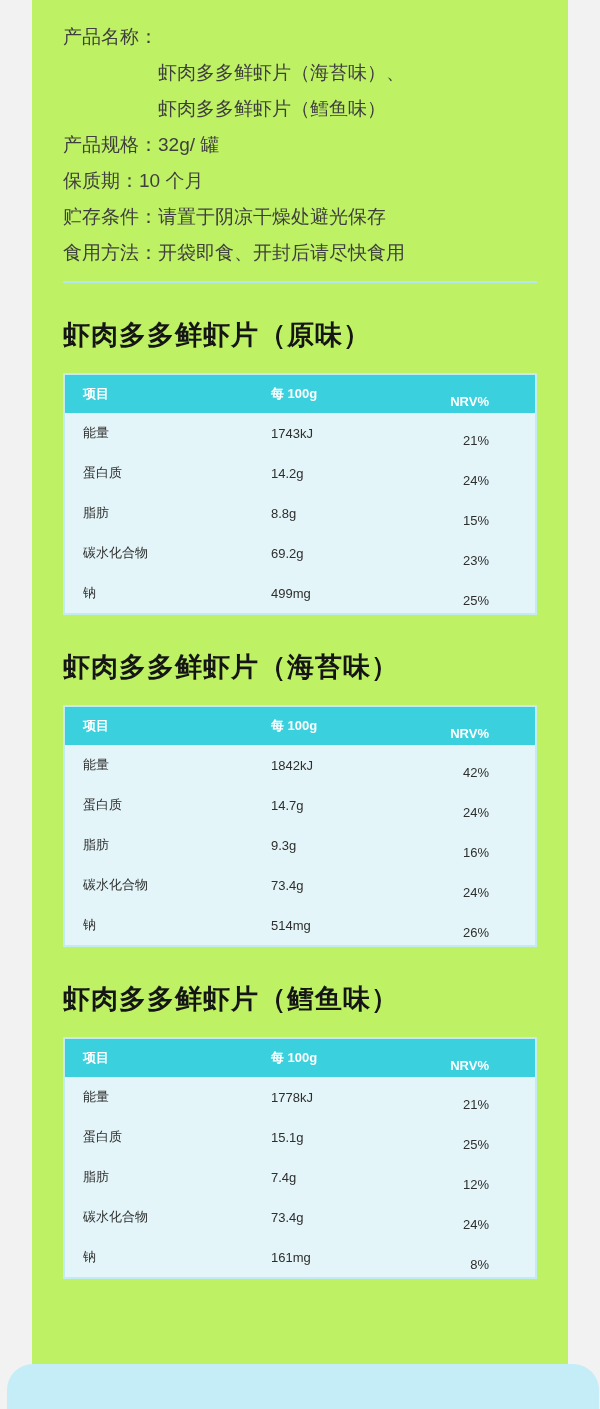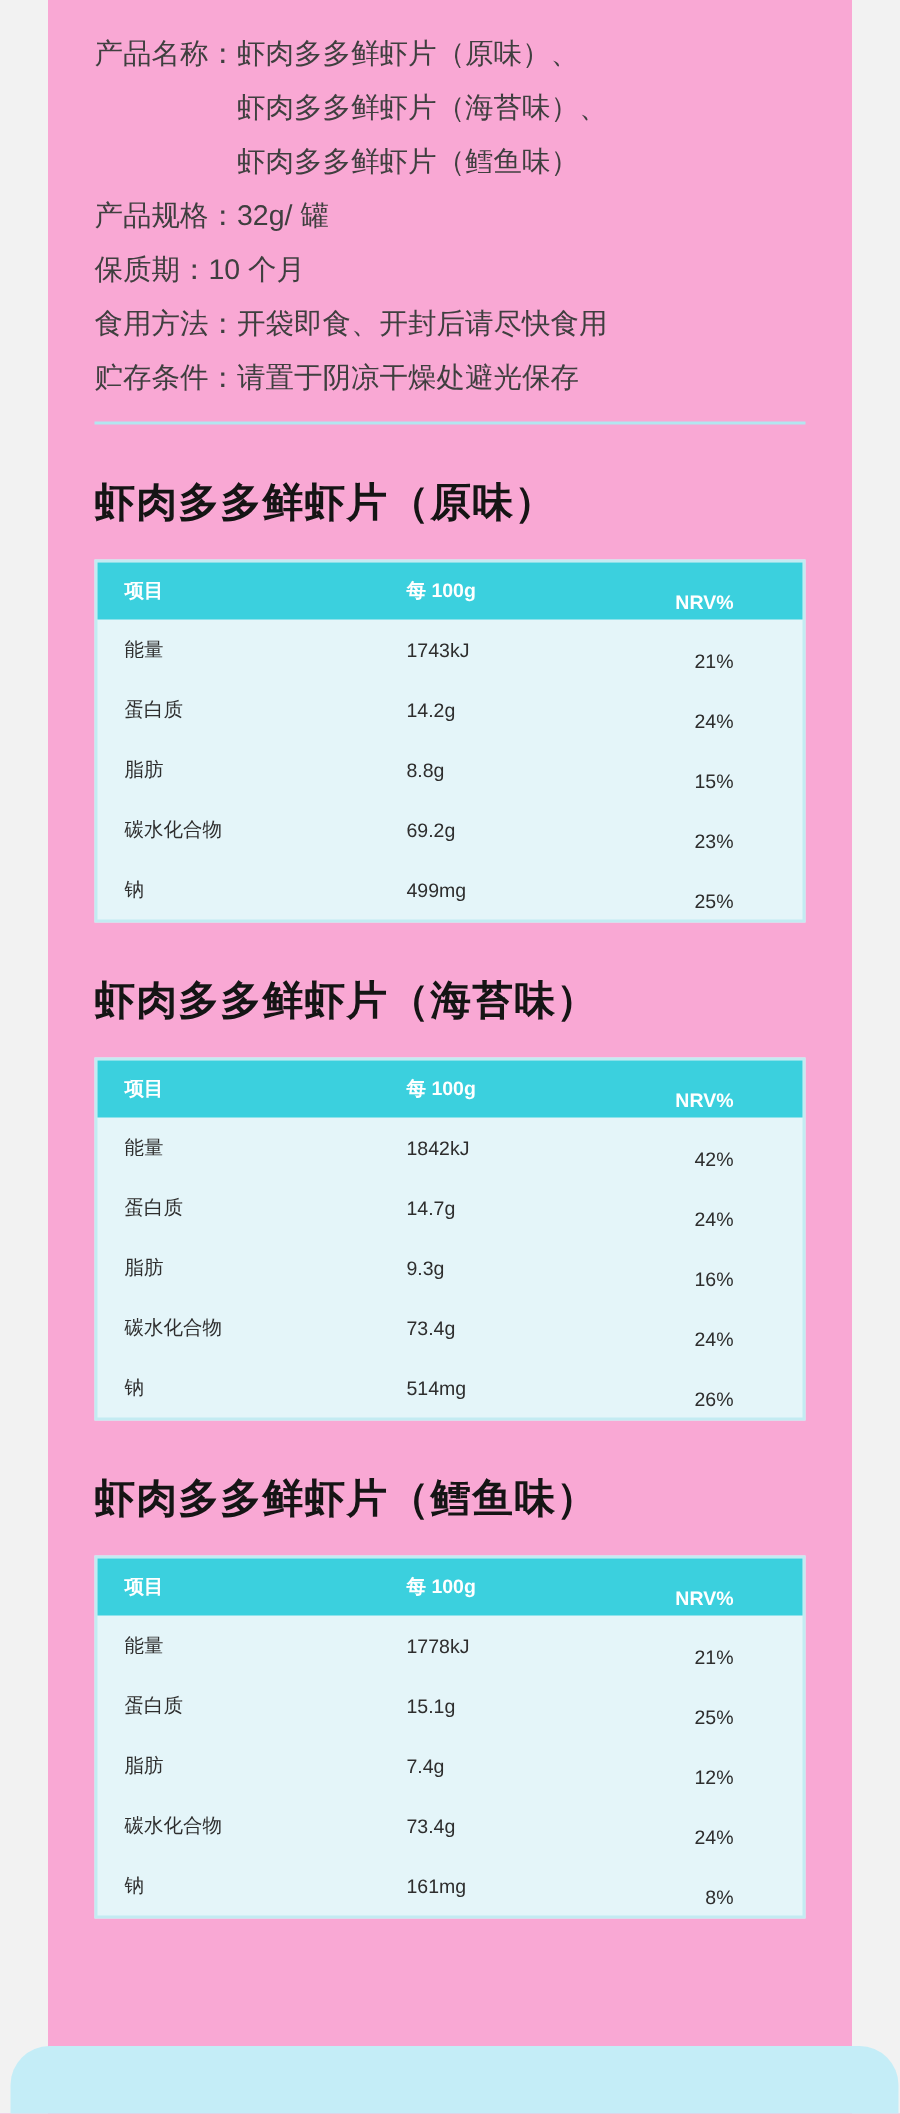--- a/index.html
+++ b/index.html
@@ -8,21 +8,21 @@
     height: 1409px;
     background: #f2f2f2;
     position: relative;
     overflow: hidden;
     font-family: "Liberation Sans", "DejaVu Sans", sans-serif;
   }
   .card {
     position: absolute;
     left: 32px; top: 0;
     width: 536px; height: 1409px;
-    background: #f9a8d4;
+    background: #bef264;
   }
   .content { padding: 19px 31px 0 31px; }
 
   
   .info { font-size: 19px; line-height: 36px; color: #3f3f3f; }
   .info-row { display: flex; align-items: flex-start; }
   .info-label { white-space: nowrap; }
   .info-values { display: block; }
 
   .divider { height: 2px; background: #b3e6f0; margin-top: 10px; }
@@ -69,40 +69,40 @@
 </head>
 <body>
 
 <div class="card">
   <div class="content">
 
     <div class="info">
       <div class="info-row">
         <span class="info-label">产品名称：</span>
         <span class="info-values">
-          <span>虾肉多多鲜虾片（原味）、</span><br>
+          <br>
           <span>虾肉多多鲜虾片（海苔味）、</span><br>
           <span>虾肉多多鲜虾片（鳕鱼味）</span>
         </span>
       </div>
       <div class="info-row">
         <span class="info-label">产品规格：</span>
         <span>32g/ 罐</span>
       </div>
       <div class="info-row">
         <span class="info-label">保质期：</span>
         <span>10 个月</span>
       </div>
       <div class="info-row">
+        <span class="info-label">贮存条件：</span>
+        <span>请置于阴凉干燥处避光保存</span>
+      </div>
+      <div class="info-row">
         <span class="info-label">食用方法：</span>
         <span>开袋即食、开封后请尽快食用</span>
-      </div>
-      <div class="info-row">
-        <span class="info-label">贮存条件：</span>
-        <span>请置于阴凉干燥处避光保存</span>
       </div>
     </div>
 
     <div class="divider"></div>
 
     <div>
       <div class="section-title">虾肉多多鲜虾片（原味）</div>
       <div class="ntable">
         <div class="trow thead">
           <span class="c1">项目</span>

